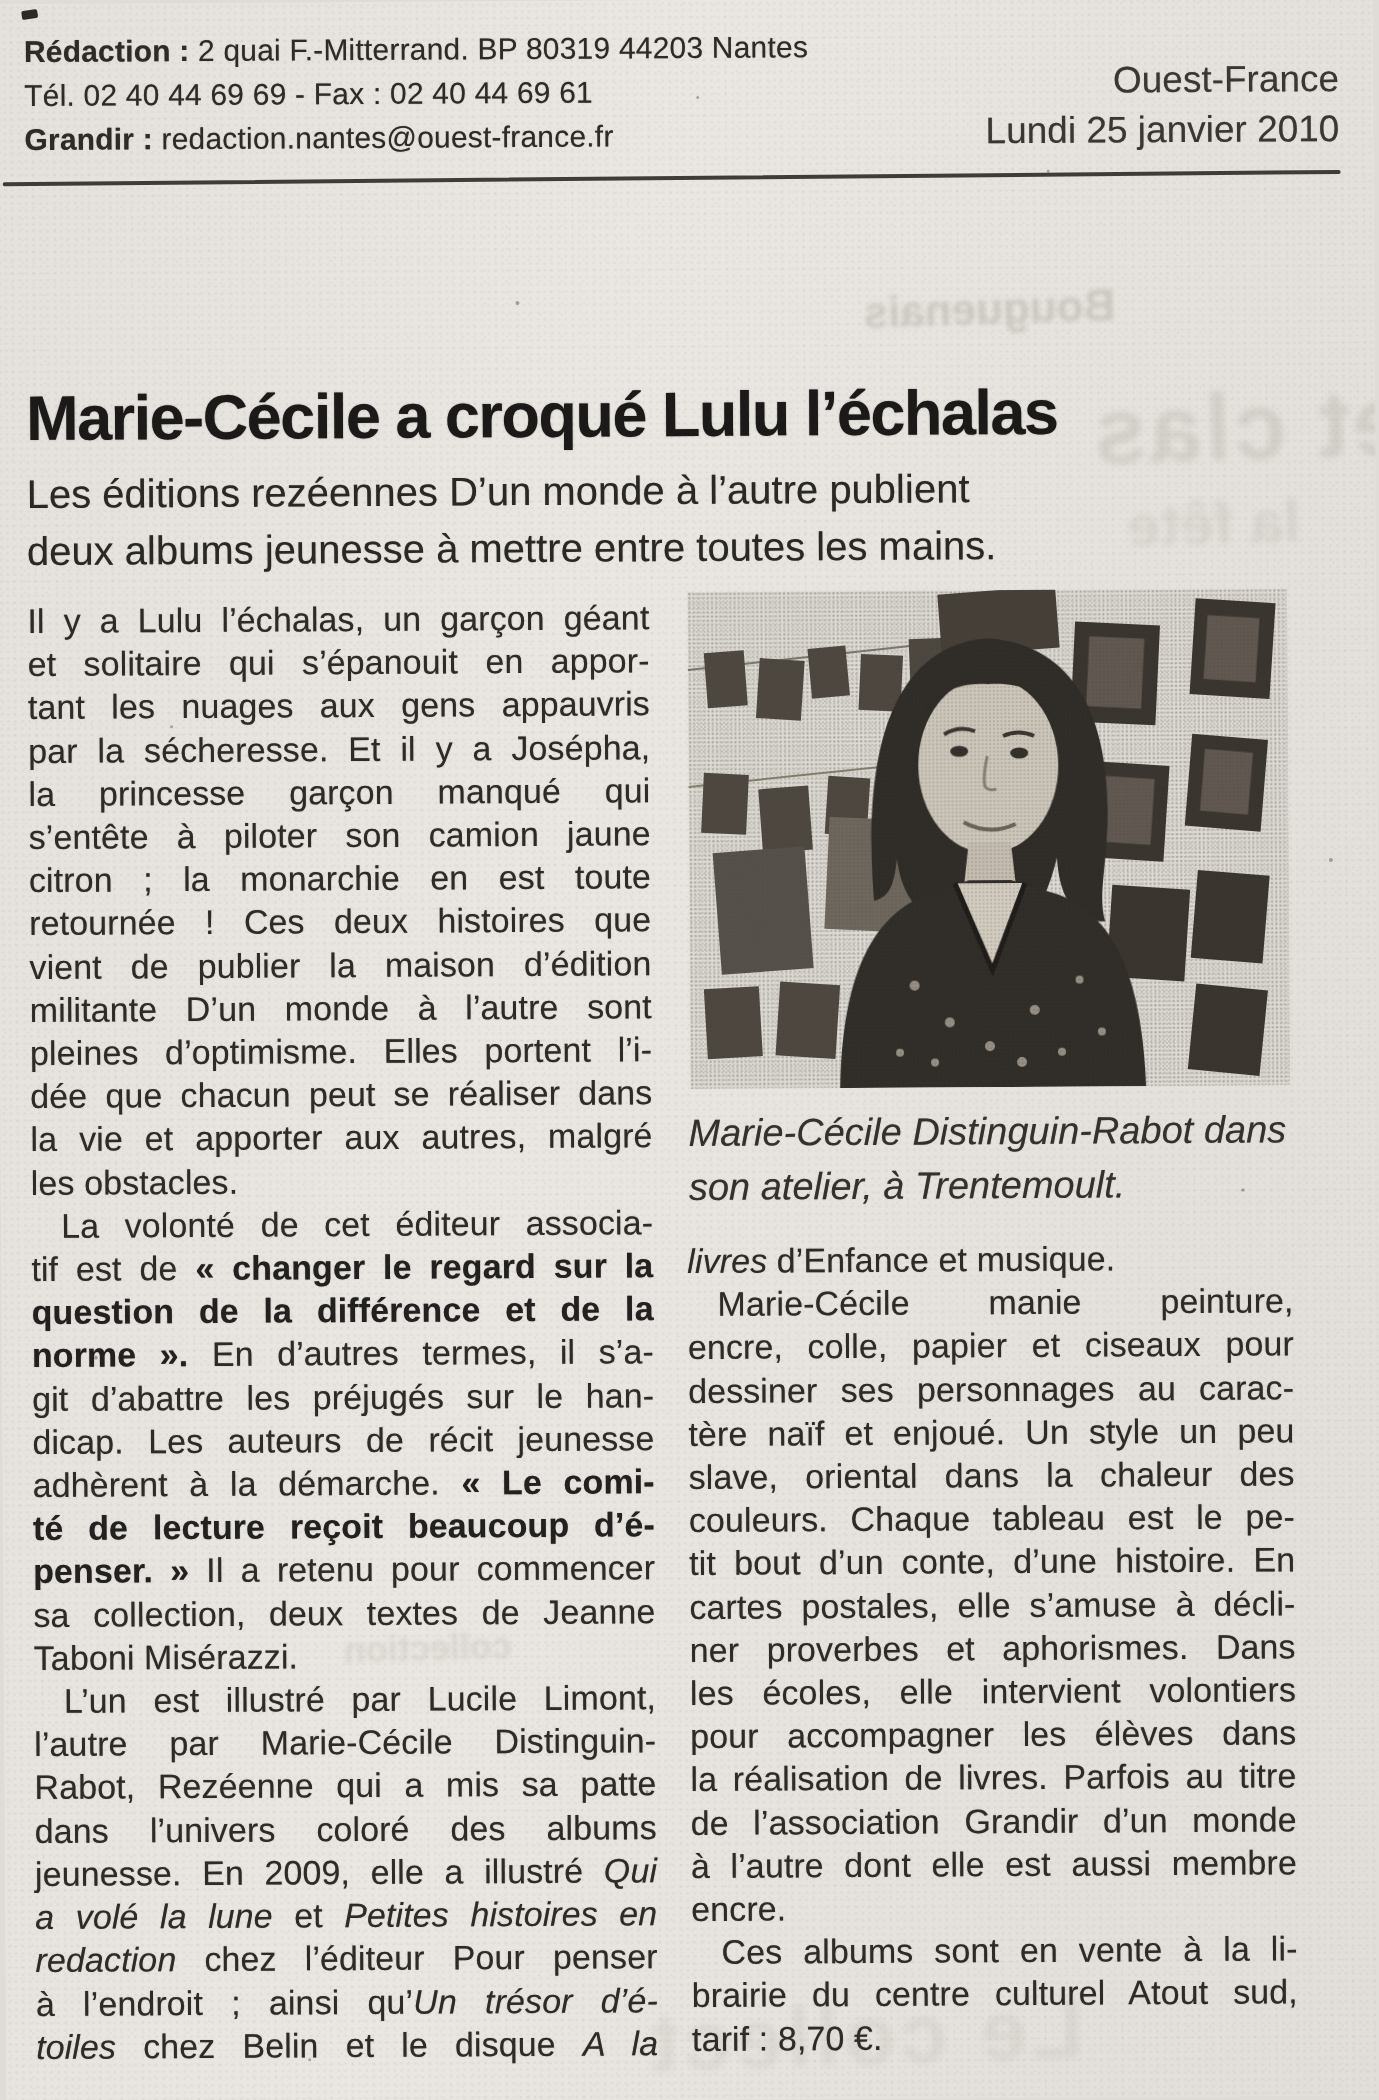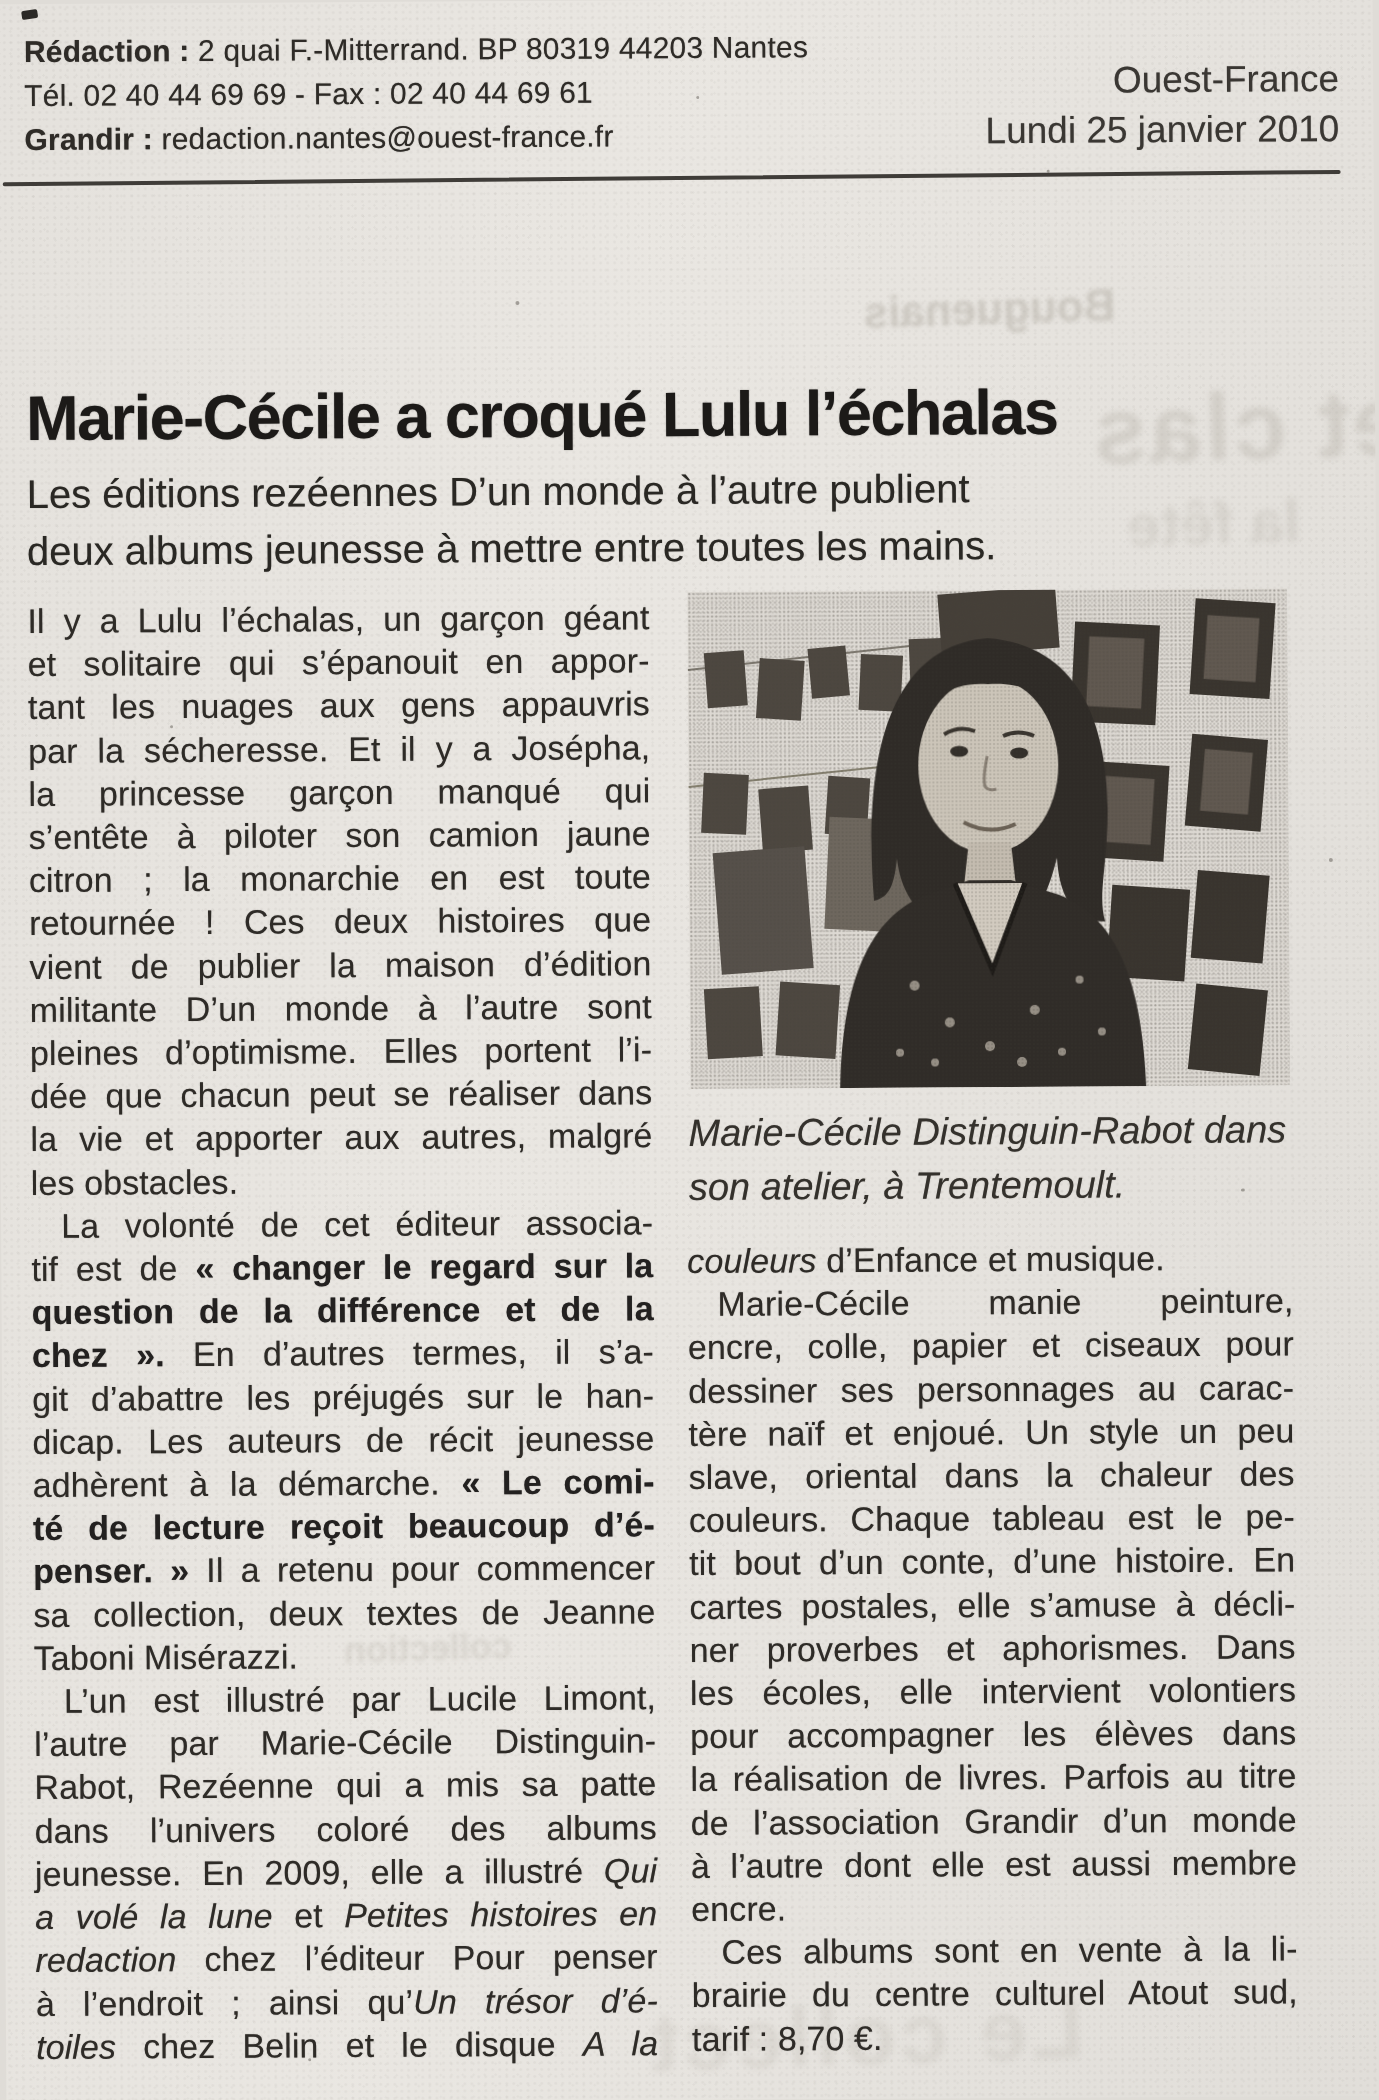--- a/index.html
+++ b/index.html
@@ -182,40 +182,40 @@
       <div class="line"><span>retournée ! Ces deux histoires que</span></div>
       <div class="line"><span>vient de publier la maison d’édition</span></div>
       <div class="line"><span>militante D’un monde à l’autre sont</span></div>
       <div class="line"><span>pleines d’optimisme. Elles portent l’i-</span></div>
       <div class="line"><span>dée que chacun peut se réaliser dans</span></div>
       <div class="line"><span>la vie et apporter aux autres, malgré</span></div>
       <div class="line end"><span>les obstacles.</span></div>
       <div class="line ind"><span>La volonté de cet éditeur associa-</span></div>
       <div class="line"><span>tif est de </span><span class="b">« changer le regard sur la</span></div>
       <div class="line"><span class="b">question de la différence et de la</span></div>
-      <div class="line"><span class="b">chez ».</span><span> En d’autres termes, il s’a-</span></div>
+      <div class="line"><span class="b">norme ».</span><span> En d’autres termes, il s’a-</span></div>
       <div class="line"><span>git d’abattre les préjugés sur le han-</span></div>
       <div class="line"><span>dicap. Les auteurs de récit jeunesse</span></div>
       <div class="line"><span>adhèrent à la démarche. </span><span class="b">« Le comi-</span></div>
       <div class="line"><span class="b">té de lecture reçoit beaucoup d’é-</span></div>
       <div class="line"><span class="b">penser. »</span><span> Il a retenu pour commencer</span></div>
       <div class="line"><span>sa collection, deux textes de Jeanne</span></div>
       <div class="line end"><span>Taboni Misérazzi.</span></div>
       <div class="line ind"><span>L’un est illustré par Lucile Limont,</span></div>
       <div class="line"><span>l’autre par Marie-Cécile Distinguin-</span></div>
       <div class="line"><span>Rabot, Rezéenne qui a mis sa patte</span></div>
       <div class="line"><span>dans l’univers coloré des albums</span></div>
       <div class="line"><span>jeunesse. En 2009, elle a illustré </span><span class="i">Qui</span></div>
       <div class="line"><span class="i">a volé la lune</span><span> et </span><span class="i">Petites histoires en</span></div>
       <div class="line"><span class="i">redaction</span><span> chez l’éditeur Pour penser</span></div>
       <div class="line"><span>à l’endroit ; ainsi qu’</span><span class="i">Un trésor d’é-</span></div>
       <div class="line"><span class="i">toiles</span><span> chez Belin et le disque </span><span class="i">A la</span></div>
     </div>
   <div class="col col-right">
-      <div class="line end"><span class="i">couleurs</span><span> d’Enfance et musique.</span></div>
+      <div class="line end"><span class="i">livres</span><span> d’Enfance et musique.</span></div>
       <div class="line ind"><span>Marie-Cécile manie peinture,</span></div>
       <div class="line"><span>encre, colle, papier et ciseaux pour</span></div>
       <div class="line"><span>dessiner ses personnages au carac-</span></div>
       <div class="line"><span>tère naïf et enjoué. Un style un peu</span></div>
       <div class="line"><span>slave, oriental dans la chaleur des</span></div>
       <div class="line"><span>couleurs. Chaque tableau est le pe-</span></div>
       <div class="line"><span>tit bout d’un conte, d’une histoire. En</span></div>
       <div class="line"><span>cartes postales, elle s’amuse à décli-</span></div>
       <div class="line"><span>ner proverbes et aphorismes. Dans</span></div>
       <div class="line"><span>les écoles, elle intervient volontiers</span></div>

